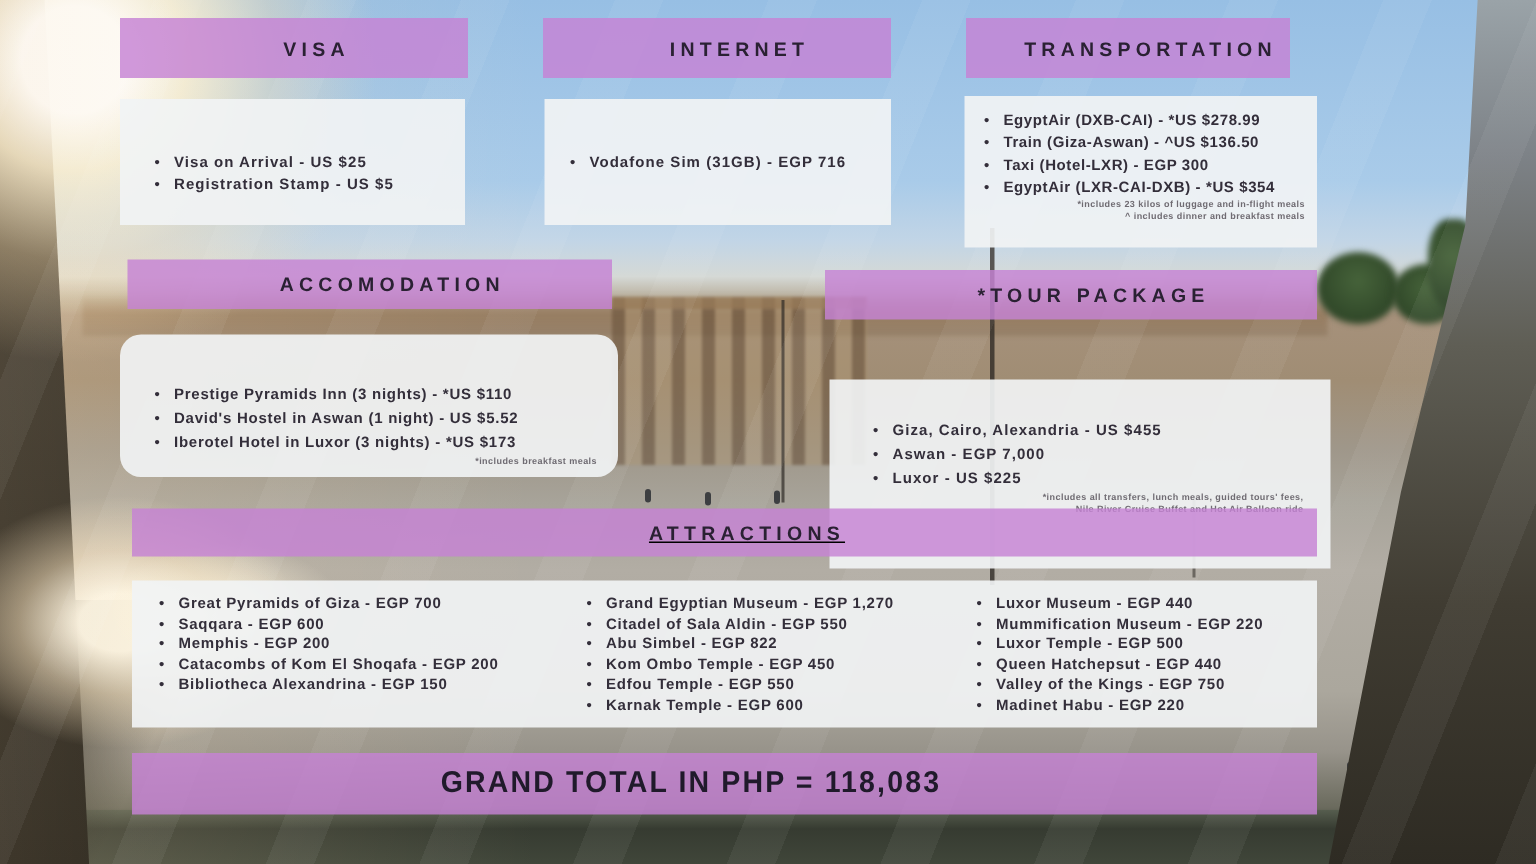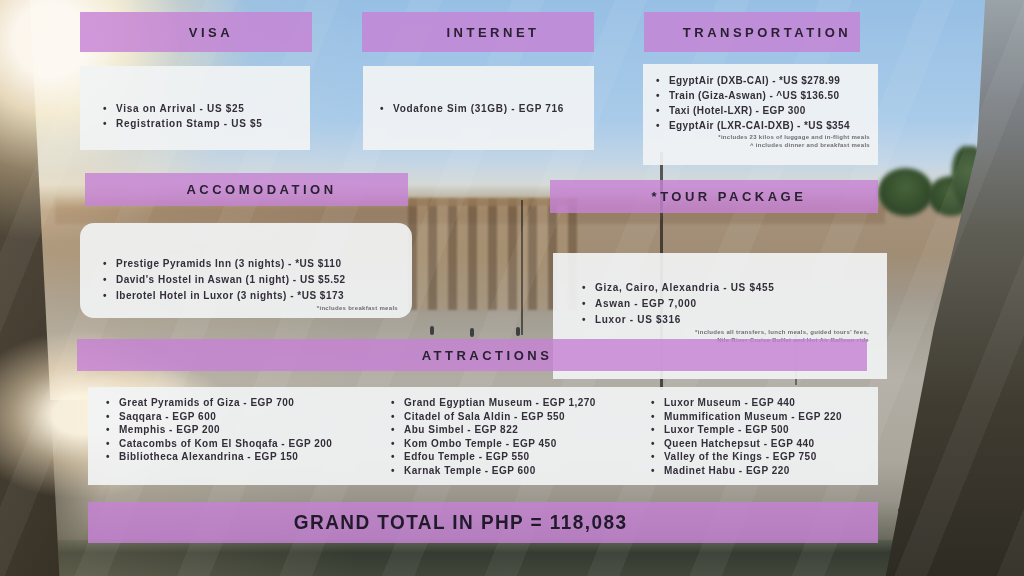--- a/index.html
+++ b/index.html
@@ -71,21 +71,21 @@
   #visa-box{left:80px;top:66px;width:230px;height:84px;justify-content:center;padding:15px 6px 0 22px;}
   #internet-box{left:363px;top:66px;width:231px;height:84px;justify-content:center;padding:0 4px 0 16px;}
   #transport-box{left:643px;top:64px;width:235px;height:101px;padding:9px 8px 4px 12px;}
   #transport-box li{letter-spacing:.4px;}
   #accom-hdr{left:85px;top:173px;width:323px;height:33px;}
   #tour-hdr{left:550px;top:180px;width:328px;height:33px;}
   #accom-box{left:80px;top:223px;width:332px;height:95px;padding:33px 14px 4px 22px;border-radius:14px;}
   #accom-box li{letter-spacing:.5px;line-height:16px;}
   #tour-box{left:553px;top:225px;width:334px;height:126px;padding:27px 18px 4px 28px;margin-top:28px;}
   #tour-box li{line-height:16px;}
-  #attr-hdr{left:77px;top:339px;width:790px;height:32px;}
+  #attr-hdr{left:88px;top:339px;width:790px;height:32px;text-decoration:underline;}
   #attr-box{left:88px;top:387px;width:790px;height:98px;padding:9px 4px 4px 17px;
     display:grid;grid-template-columns:285px 260px 228px;}
   #attr-box li{letter-spacing:.5px;line-height:13.6px;}
   #grand-total-bar{left:88px;top:502px;width:790px;height:41px;
     background:var(--header-purple,rgba(200,138,214,.85));
     display:flex;align-items:center;justify-content:center;padding-right:44px;}
   #grand-total-bar .gt{font-size:20px;font-weight:800;letter-spacing:1.5px;
     color:#201a2b;transform:scaleX(.95);white-space:nowrap;}
 </style>
 </head>
@@ -174,21 +174,21 @@
   </div>
 
   <div class="hdr" id="tour-hdr">
     <h2>*TOUR PACKAGE</h2>
   </div>
   <div class="box" id="tour-box">
     <ul>
 
     <li>Giza, Cairo, Alexandria - US $455</li>
         <li>Aswan  - EGP 7,000</li>
-        <li>Luxor - US $316</li>
+        <li>Luxor - US $225</li>
       </ul>
     <div class="footnotes">
 
     <div class="fn">*includes all transfers, lunch meals, guided tours' fees,</div>
         <div class="fn">Nile River Cruise Buffet and Hot Air Balloon ride</div>
       </div>
   </div>
 
   <div class="hdr" id="attr-hdr">
     <h2>ATTRACTIONS</h2>

